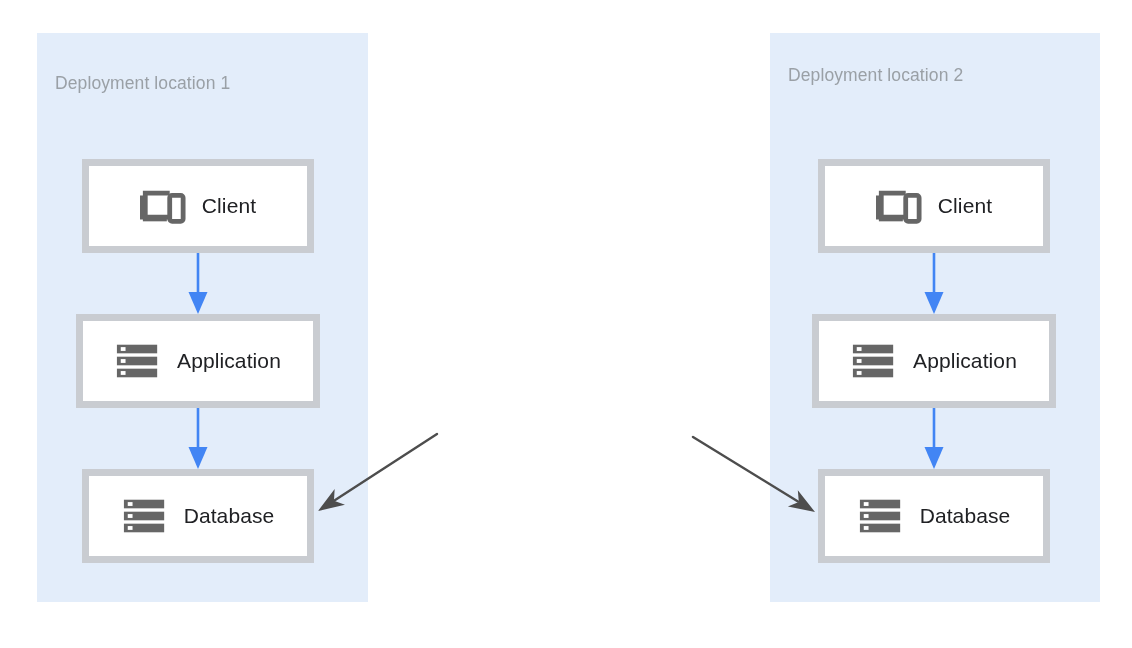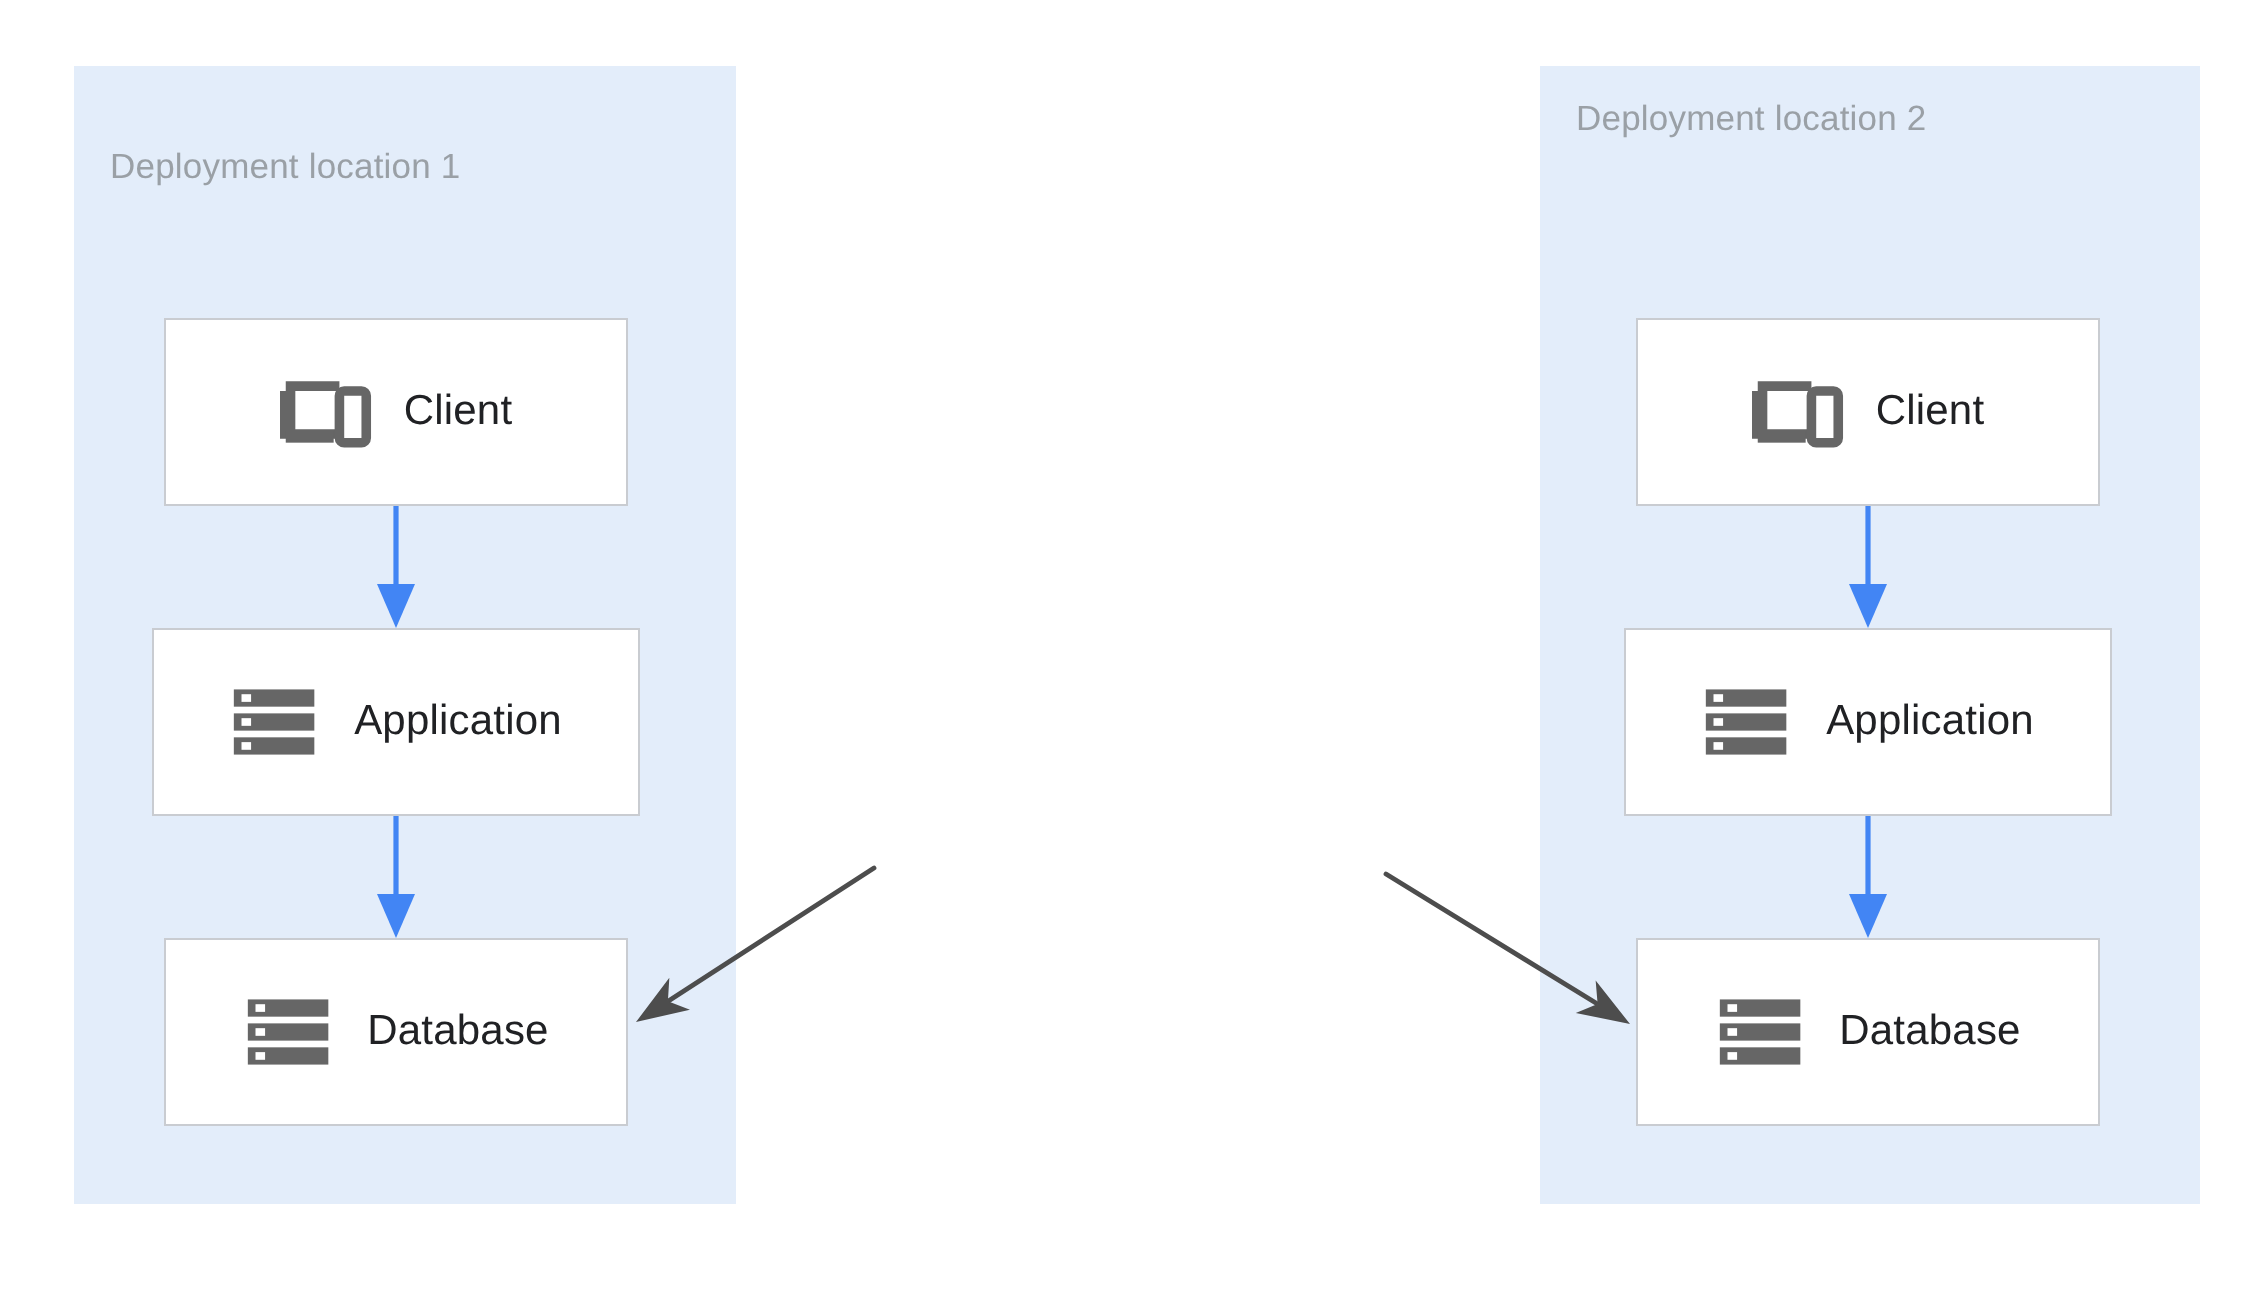--- a/index.html
+++ b/index.html
@@ -24,21 +24,21 @@
   .zone-title {
     position: absolute;
     font-size: 17.5px;
     color: #9aa0a6;
     letter-spacing: 0.1px;
     white-space: nowrap;
   }
   .node {
     position: absolute;
     background: #ffffff;
-    border: 1px solid #3b82f6;
+    border: 7px solid #3b82f6;
     box-sizing: border-box;
     display: flex;
     align-items: center;
     justify-content: center;
   }
   .node-inner {
     display: flex;
     align-items: center;
     gap: 16px;
   }
@@ -78,21 +78,21 @@
 </style>
 </head>
 <body>
 
 <div id="canvas">
 
   <div class="zone" id="zone-1-box" style="left: 37px; top: 33px; width: 331px; height: 569px; background: rgb(227, 237, 250);"></div>
   <div class="zone-title" id="zone-1-title" style="left: 55px; top: 49px; color: rgb(154, 160, 166); margin-top: 24px;">Deployment location 1</div>
 
   <div class="zone" id="zone-2-box" style="left: 770px; top: 33px; width: 330px; height: 569px; background: rgb(227, 237, 250);"></div>
-  <div class="zone-title" id="zone-2-title" style="left: 788px; top: 49px; color: rgb(154, 160, 166);">Deployment location 2</div>
+  <div class="zone-title" id="zone-2-title" style="left: 788px; top: 65px; color: rgb(154, 160, 166);">Deployment location 2</div>
 
   <svg class="flow-arrow" id="flow-1-client-app" width="22" height="61" viewBox="0 0 22 61" style="left: 187px; top: 253px;">
       <line x1="11" y1="0" x2="11" y2="42" stroke="#4285f4" stroke-width="2.6"></line>
       <polygon points="1.5,39 20.5,39 11,61" fill="#4285f4"></polygon>
     </svg>
   <svg class="flow-arrow" id="flow-1-app-db" width="22" height="61" viewBox="0 0 22 61" style="left: 187px; top: 408px;">
       <line x1="11" y1="0" x2="11" y2="42" stroke="#4285f4" stroke-width="2.6"></line>
       <polygon points="1.5,39 20.5,39 11,61" fill="#4285f4"></polygon>
     </svg>
 

